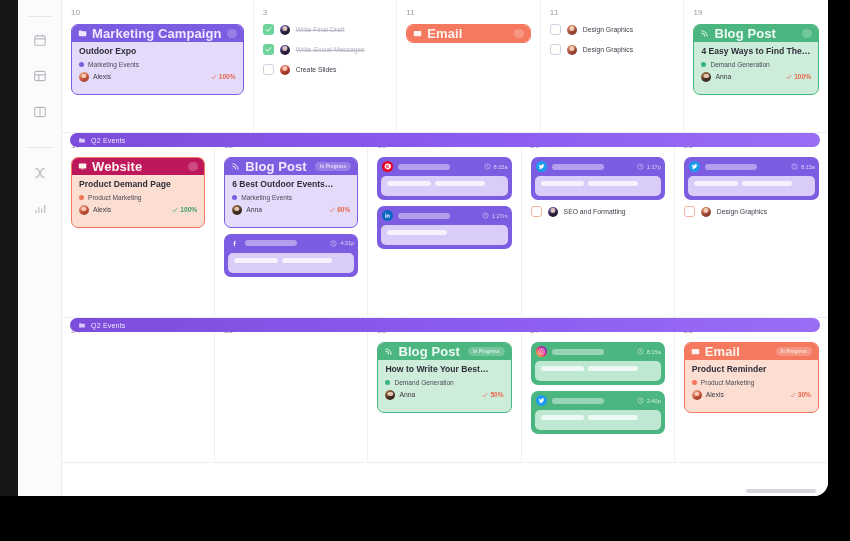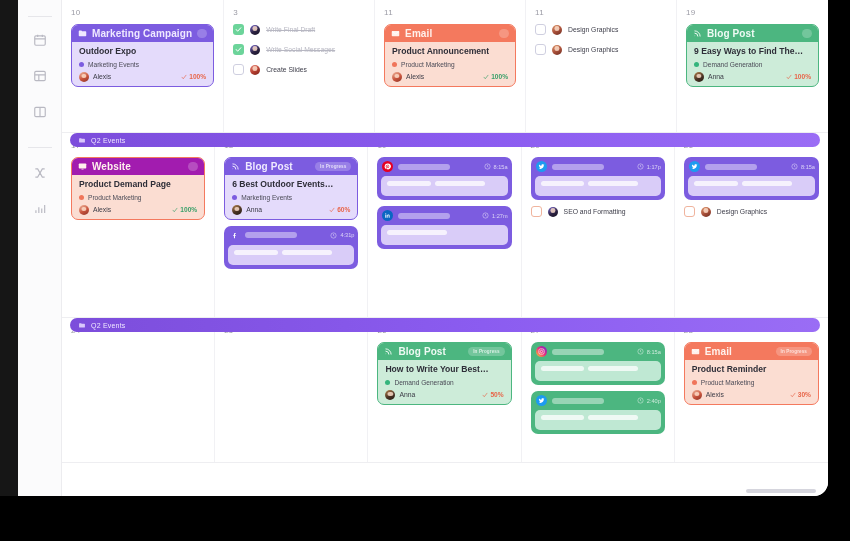--- a/index.html
+++ b/index.html
@@ -48,26 +48,26 @@
   .banner .btxt { font-size:7px; color:#efe7ff; letter-spacing:.2px; }
   .bn1 { top:133px; }
   .bn2 { top:318px; }
 
   
   .card { border-radius:7px; overflow:hidden; margin-bottom:6px; width:100%; }
   .card-hd { height:17px; display:flex; align-items:center; gap:5px;
     padding:0 6px; }
   .card-hd .hico { display:flex; align-items:center; }
   .card-hd .hico svg { width:9px; height:9px; }
-  .card-hd .htxt { font-size:10px; font-weight:600; letter-spacing:.1px;
+  .card-hd .htxt { font-size:13px; font-weight:600; letter-spacing:.1px;
     white-space:nowrap; }
   .pill { margin-left:auto; height:9px; border-radius:5px; padding:0 5px;
     display:flex; align-items:center; font-size:4.6px; font-weight:600;
     letter-spacing:.1px; white-space:nowrap; }
-  .card-bd { padding:5px 7px 4px; }
+  .card-bd { padding:5px 7px 12px; }
   .c-title { font-size:8.6px; font-weight:700; color:#2e2e38; line-height:1.15;
     margin-bottom:4px; white-space:nowrap; overflow:hidden; }
   .c-tag { display:flex; align-items:center; gap:4px; margin-bottom:4px; }
   .dot { width:5px; height:5px; border-radius:50%; flex:none; }
   .c-tag span { font-size:6.6px; color:#4a4a56; }
   .c-foot { display:flex; align-items:center; gap:4px; }
   .c-foot .nm { font-size:6.8px; color:#3b3b46; }
   .pct { margin-left:auto; font-size:6.6px; font-weight:600;
     display:flex; align-items:center; gap:2px; }
   .pct svg { width:6px; height:6px; }
@@ -229,37 +229,20 @@
               <div class="card-hd" style="background: rgb(244, 121, 94);">
                 <span class="hico" style="color: rgb(255, 241, 236);">
                   <svg viewBox="0 0 24 24" fill="currentColor">
                     <rect x="2" y="5" width="20" height="14" rx="2"></rect>
                     <path d="M3 7l9 6 9-6" stroke="#fff" stroke-width="2" fill="none"></path>
                   </svg>
                 </span>
                 <span class="htxt" style="color: rgb(255, 241, 236);">Email</span>
                 <span class="pill" style="background: rgba(255, 255, 255, 0.22); color: rgba(255, 255, 255, 0.55);"></span>
               </div>
-              <div class="card-bd">
-                <div class="c-title">Product Announcement</div>
-                <div class="c-tag">
-                  <span class="dot" style="background: rgb(240, 117, 90);"></span>
-                  <span>Product Marketing</span>
-                </div>
-                <div class="c-foot">
-                  <span class="av a-alexis"></span>
-                  <span class="nm">Alexis</span>
-                  <span class="pct" style="color: rgb(58, 160, 106);">
-                    <svg viewBox="0 0 24 24" fill="none" stroke="currentColor" stroke-width="2.6" stroke-linecap="round" stroke-linejoin="round">
-                      <path d="M4 13l5 6L20 5"></path>
-                    </svg>
-                    <span>100%</span>
-                  </span>
-                </div>
-              </div>
             </div>
           </div>
           <div class="daycell">
             <span class="daynum">11</span>
             <div class="chk-row">
               <span class="chk off"></span>
               <span class="av a-jon"></span>
               <span class="chk-lbl">Design Graphics</span>
             </div>
             <div class="chk-row">
@@ -275,21 +258,21 @@
                 <span class="hico" style="color: rgb(238, 250, 243);">
                   <svg viewBox="0 0 24 24" fill="none" stroke="currentColor" stroke-width="2.6">
                     <path d="M5 19a1 1 0 100-2 1 1 0 000 2z" fill="currentColor" stroke="none"></path>
                     <path d="M4 11a9 9 0 019 9M4 5a15 15 0 0115 15"></path>
                   </svg>
                 </span>
                 <span class="htxt" style="color: rgb(238, 250, 243);">Blog Post</span>
                 <span class="pill" style="background: rgba(255, 255, 255, 0.22); color: rgba(255, 255, 255, 0.55);"></span>
               </div>
               <div class="card-bd">
-                <div class="c-title">9 Easy Ways to Find The…</div>
+                <div class="c-title">4 Easy Ways to Find The…</div>
                 <div class="c-tag">
                   <span class="dot" style="background: rgb(52, 181, 125);"></span>
                   <span>Demand Generation</span>
                 </div>
                 <div class="c-foot">
                   <span class="av a-anna"></span>
                   <span class="nm">Anna</span>
                   <span class="pct" style="color: rgb(232, 102, 74);">
                     <svg viewBox="0 0 24 24" fill="none" stroke="currentColor" stroke-width="2.6" stroke-linecap="round" stroke-linejoin="round">
                       <path d="M4 13l5 6L20 5"></path>
@@ -298,21 +281,21 @@
                   </span>
                 </div>
               </div>
             </div>
           </div>
         </div>
         <div class="week w2">
           <div class="daycell">
             <span class="daynum">17</span>
             <div class="card" style="background: rgb(251, 221, 210); border: 1px solid rgb(244, 121, 94);">
-              <div class="card-hd" style="background: #a21caf;">
+              <div class="card-hd" style="background: #be185d;">
                 <span class="hico" style="color: rgb(255, 241, 236);">
                   <svg viewBox="0 0 24 24" fill="currentColor">
                     <rect x="2" y="4" width="20" height="13" rx="2"></rect>
                     <rect x="9" y="18" width="6" height="2" rx="1"></rect>
                   </svg>
                 </span>
                 <span class="htxt" style="color: rgb(255, 241, 236);">Website</span>
                 <span class="pill" style="background: rgba(255, 255, 255, 0.22); color: rgba(255, 255, 255, 0.55);"></span>
               </div>
               <div class="card-bd">

